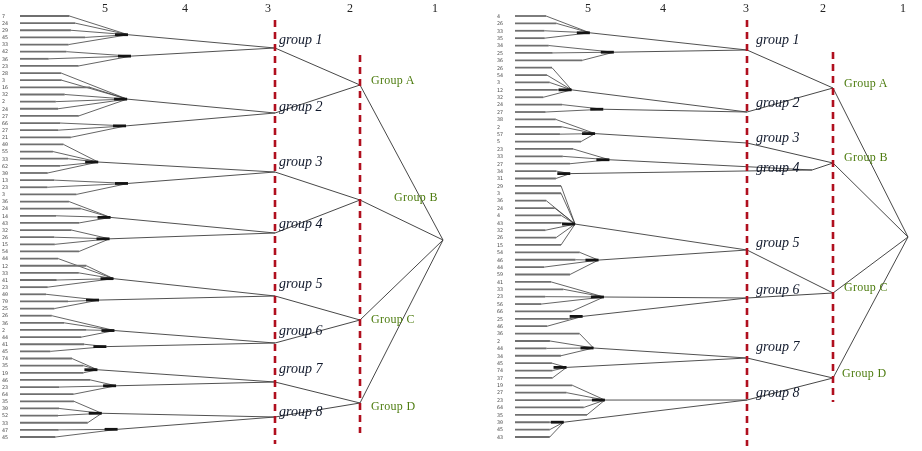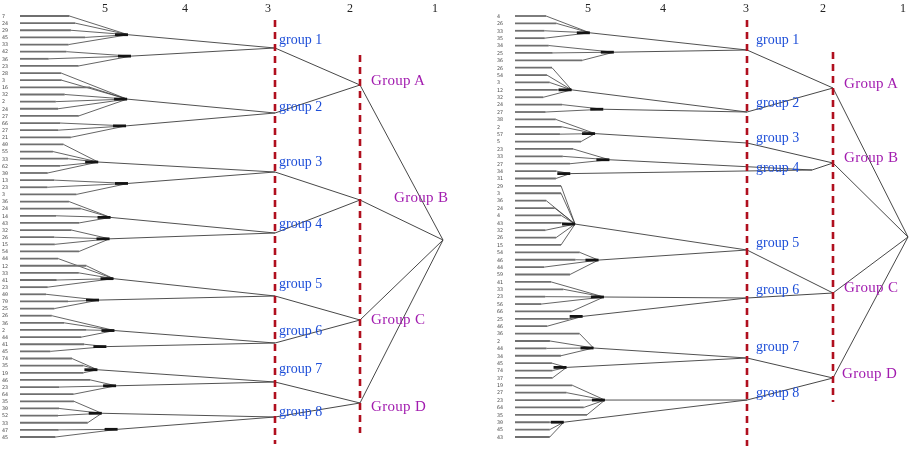--- a/index.html
+++ b/index.html
@@ -1,21 +1,21 @@
 <!DOCTYPE html>
 <html><head>
 <meta charset="utf-8">
 <style>
   html,body{margin:0;padding:0;background:#ffffff;}
   .fig{position:relative;width:922px;height:451px;background:#ffffff;overflow:hidden;
        font-family:"Liberation Serif", serif;}
   .fig svg{position:absolute;left:0;top:0;}
   .tick{position:absolute;transform:translate(-50%,0);font-size:12px;color:#222;line-height:1;}
-  .glab{position:absolute;transform:translateY(-50%);font-size:14px;color:#1d4ed8;line-height:1;white-space:nowrap;}
-  .Glab{position:absolute;transform:translateY(-50%);font-size:15px;color:#a21caf;line-height:1;white-space:nowrap;letter-spacing:.3px;}
+  .glab{position:absolute;transform:translateY(-50%);font-size:14px;color:#0f172a;line-height:1;white-space:nowrap;font-style:italic;}
+  .Glab{position:absolute;transform:translateY(-50%);font-size:12px;color:#4d7c0f;line-height:1;white-space:nowrap;letter-spacing:.3px;}
 </style>
 </head>
 <body>
 
 <div class="fig">
   <svg id="tree-svg" width="922" height="451" viewBox="0 0 922 451">
       <line x1="20" y1="16" x2="69.40698617650196" y2="16" stroke="#6f6f6f" stroke-width="1.8"></line>
       <line x1="69.40698617650196" y1="16" x2="127.99766961671412" y2="34.70338983050847" stroke="#3d3d3d" stroke-width="0.8"></line>
       <line x1="20" y1="23.135593220338983" x2="75.18293313728645" y2="23.135593220338983" stroke="#6f6f6f" stroke-width="1.8"></line>
       <line x1="75.18293313728645" y1="23.135593220338983" x2="127.99766961671412" y2="34.70338983050847" stroke="#3d3d3d" stroke-width="0.8"></line>

